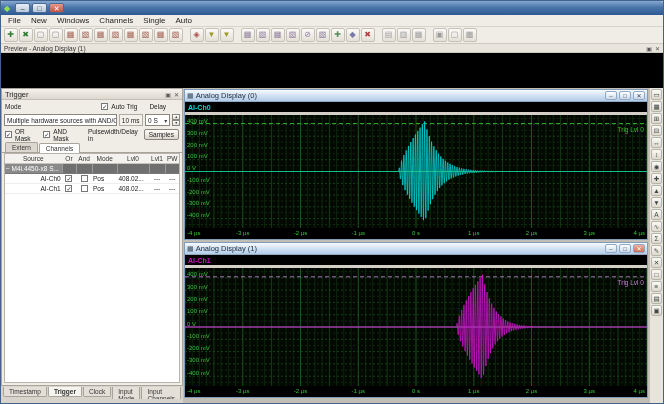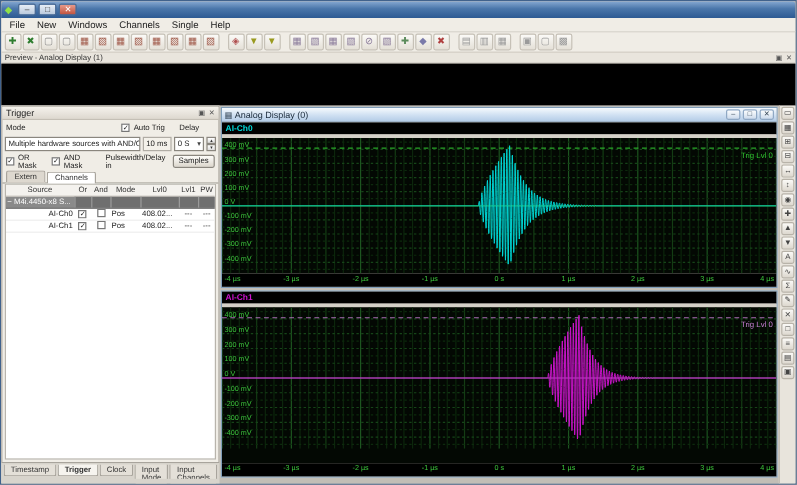--- a/index.html
+++ b/index.html
@@ -114,21 +114,21 @@
     <span class="winbtn">□</span>
     <span class="winbtn close">✕</span>
   </div>
 
   <div class="menubar" id="menubar">
       <span>File</span>
       <span>New</span>
       <span>Windows</span>
       <span>Channels</span>
       <span>Single</span>
-      <span>Help</span>
+      <span>Auto</span>
     </div>
 
   <div class="toolbar" id="toolbar">
       <span class="tbtn" style="color: rgb(47, 125, 47);">✚</span>
       <span class="tbtn" style="color: rgb(47, 125, 47);">✖</span>
       <span class="tbtn" style="color: rgb(138, 138, 138);">▢</span>
       <span class="tbtn" style="color: rgb(138, 138, 138);">▢</span>
       <span class="tbtn" style="color: rgb(160, 90, 74);">▦</span>
       <span class="tbtn" style="color: rgb(160, 90, 74);">▧</span>
       <span class="tbtn" style="color: rgb(160, 90, 74);">▦</span>
@@ -398,20 +398,28 @@
               <span style="left: 37.5%; transform: translateX(-50%);">-1 µs</span>
               <span style="left: 50%; transform: translateX(-50%);">0 s</span>
               <span style="left: 62.5%; transform: translateX(-50%);">1 µs</span>
               <span style="left: 75%; transform: translateX(-50%);">2 µs</span>
               <span style="left: 87.5%; transform: translateX(-50%);">3 µs</span>
               <span style="right: 2px;">4 µs</span>
             </div>
         </div>
 
         <div class="awin" style="height:156px">
+          <div class="awt">
+            <span class="ico">▦</span>
+            <span>Analog Display (1)</span>
+            <span class="sp"></span>
+            <span class="awbtn">–</span>
+            <span class="awbtn">□</span>
+            <span class="awbtn close-red">✕</span>
+          </div>
           <div class="chanbar">
             <span style="color: rgb(207, 20, 207);">AI-Ch1</span>
           </div>
           <div class="gapstrip"></div>
           <div class="plot" style="flex:1">
               <svg width="462" height="118" xmlns="http://www.w3.org/2000/svg">
                 <line x1="0.0" y1="0" x2="0.0" y2="118" stroke="#1d5520" stroke-width="1"></line>
                 <line x1="7.2" y1="0" x2="7.2" y2="118" stroke="#0c260c" stroke-width="1"></line>
                 <line x1="14.4" y1="0" x2="14.4" y2="118" stroke="#0c260c" stroke-width="1"></line>
                 <line x1="21.7" y1="0" x2="21.7" y2="118" stroke="#0c260c" stroke-width="1"></line>

